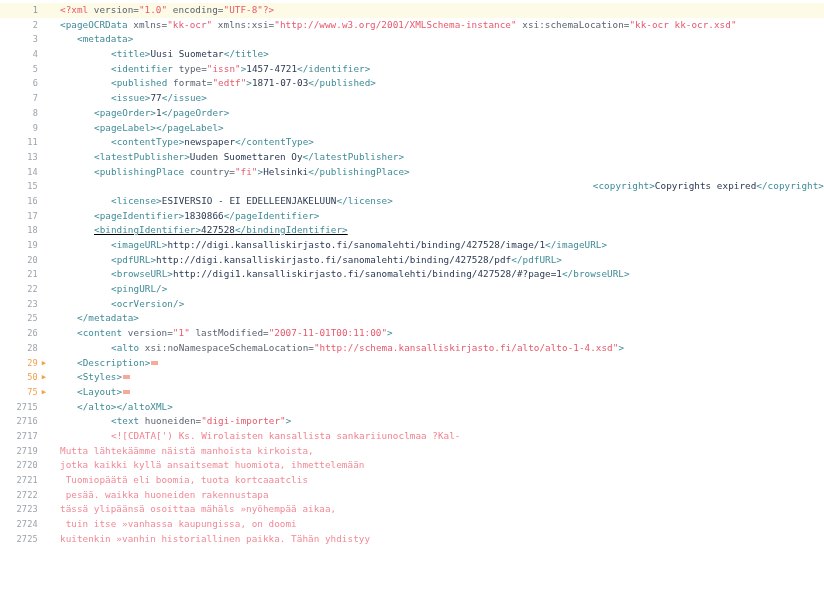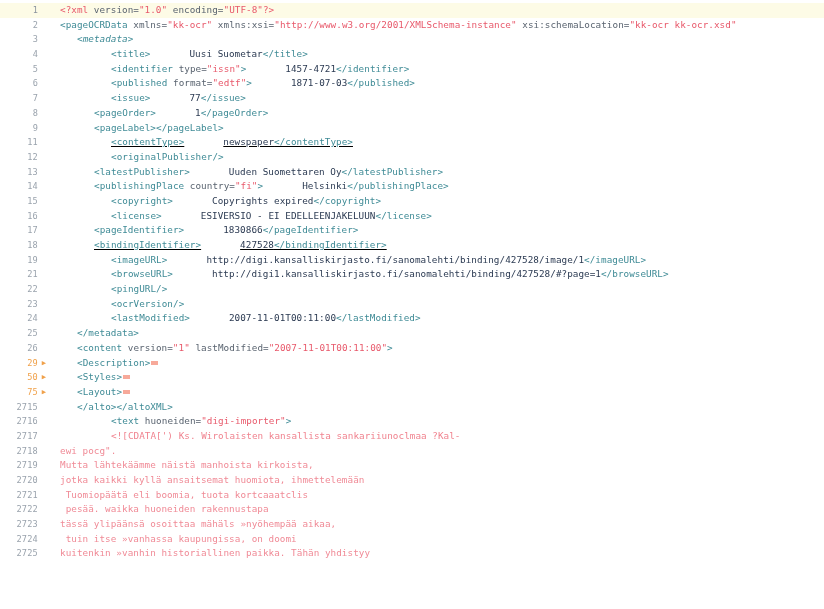--- a/index.html
+++ b/index.html
@@ -64,21 +64,21 @@
   .content {
     padding-left: 10px;
     flex: 1 1 auto;
     overflow: hidden;
   }
 
   
   .tag      { color: #3f8b96; }
   .attr     { color: #5a6470; margin-top: 16px; }   
   .val      { color: #e8596b; }   
-  .txt      { color: #2b3a52; margin-left: 39px; }   
+  .txt      { color: #2b3a52; }   
   .pi       { color: #e8596b; }   
   .plain    { color: #f08a96; }   
   .cdata    { color: #f0838f; }
 
   .foldellipsis {
     display: inline-block;
     width: 7px;
     height: 4px;
     background: #f7a99a;
     vertical-align: middle;
@@ -86,49 +86,48 @@
     margin-bottom: 1px;
   }
 </style>
 </head>
 <body>
 
 <div id="editor">
   <div id="lines-root">
       <div class="code-line active"><div class="gutter">1</div><div class="foldmark"></div><div class="content" style="padding-left: 10px;"><span class="pi">&lt;?xml </span><span class="attr">version=</span><span class="val">"1.0"</span><span class="attr"> encoding=</span><span class="val">"UTF-8"</span><span class="pi">?&gt;</span></div></div>
       <div class="code-line"><div class="gutter">2</div><div class="foldmark"></div><div class="content" style="padding-left: 10px;"><span class="tag">&lt;pageOCRData </span><span class="attr">xmlns=</span><span class="val">"kk-ocr"</span><span class="attr"> xmlns:xsi=</span><span class="val">"http://www.w3.org/2001/XMLSchema-instance"</span><span class="attr"> xsi:schemaLocation=</span><span class="val">"kk-ocr kk-ocr.xsd"</span></div></div>
-      <div class="code-line"><div class="gutter">3</div><div class="foldmark"></div><div class="content" style="padding-left: 27px; font-style: italic;"><span class="tag">&lt;metadata&gt;</span></div></div>
+      <div class="code-line"><div class="gutter">3</div><div class="foldmark"></div><div class="content" style="padding-left: 27px;"><span class="tag">&lt;metadata&gt;</span></div></div>
       <div class="code-line"><div class="gutter">4</div><div class="foldmark"></div><div class="content" style="padding-left: 61px;"><span class="tag">&lt;title&gt;</span><span class="txt">Uusi Suometar</span><span class="tag">&lt;/title&gt;</span></div></div>
       <div class="code-line"><div class="gutter">5</div><div class="foldmark"></div><div class="content" style="padding-left: 61px;"><span class="tag">&lt;identifier </span><span class="attr">type=</span><span class="val">"issn"</span><span class="tag">&gt;</span><span class="txt">1457-4721</span><span class="tag">&lt;/identifier&gt;</span></div></div>
       <div class="code-line"><div class="gutter">6</div><div class="foldmark"></div><div class="content" style="padding-left: 61px;"><span class="tag">&lt;published </span><span class="attr">format=</span><span class="val">"edtf"</span><span class="tag">&gt;</span><span class="txt">1871-07-03</span><span class="tag">&lt;/published&gt;</span></div></div>
       <div class="code-line"><div class="gutter">7</div><div class="foldmark"></div><div class="content" style="padding-left: 61px;"><span class="tag">&lt;issue&gt;</span><span class="txt">77</span><span class="tag">&lt;/issue&gt;</span></div></div>
       <div class="code-line"><div class="gutter">8</div><div class="foldmark"></div><div class="content" style="padding-left: 44px;"><span class="tag">&lt;pageOrder&gt;</span><span class="txt">1</span><span class="tag">&lt;/pageOrder&gt;</span></div></div>
       <div class="code-line"><div class="gutter">9</div><div class="foldmark"></div><div class="content" style="padding-left: 44px;"><span class="tag">&lt;pageLabel&gt;</span><span class="tag">&lt;/pageLabel&gt;</span></div></div>
-      <div class="code-line"><div class="gutter">11</div><div class="foldmark"></div><div class="content" style="padding-left: 61px; text-decoration: underline;"><span class="tag">&lt;contentType&gt;</span><span class="txt">newspaper</span><span class="tag">&lt;/contentType&gt;</span></div></div>
-      <div class="code-line"><div class="gutter">12</div><div class="foldmark"></div><div class="content" style="padding-left: 61px;"><span class="tag">&lt;originalPublisher/&gt;</span></div></div>
+      <div class="code-line"><div class="gutter">11</div><div class="foldmark"></div><div class="content" style="padding-left: 61px;"><span class="tag">&lt;contentType&gt;</span><span class="txt">newspaper</span><span class="tag">&lt;/contentType&gt;</span></div></div>
       <div class="code-line"><div class="gutter">13</div><div class="foldmark"></div><div class="content" style="padding-left: 44px;"><span class="tag">&lt;latestPublisher&gt;</span><span class="txt">Uuden Suomettaren Oy</span><span class="tag">&lt;/latestPublisher&gt;</span></div></div>
       <div class="code-line"><div class="gutter">14</div><div class="foldmark"></div><div class="content" style="padding-left: 44px;"><span class="tag">&lt;publishingPlace </span><span class="attr">country=</span><span class="val">"fi"</span><span class="tag">&gt;</span><span class="txt">Helsinki</span><span class="tag">&lt;/publishingPlace&gt;</span></div></div>
-      <div class="code-line"><div class="gutter">15</div><div class="foldmark"></div><div class="content" style="padding-left: 61px;"><span class="tag">&lt;copyright&gt;</span><span class="txt">Copyrights expired</span><span class="tag">&lt;/copyright&gt;</span></div></div>
+      <div class="code-line"><div class="gutter">15</div><div class="foldmark"></div><div class="content" style="padding-left: 61px; text-align: right;"><span class="tag">&lt;copyright&gt;</span><span class="txt">Copyrights expired</span><span class="tag">&lt;/copyright&gt;</span></div></div>
       <div class="code-line"><div class="gutter">16</div><div class="foldmark"></div><div class="content" style="padding-left: 61px;"><span class="tag">&lt;license&gt;</span><span class="txt">ESIVERSIO - EI EDELLEENJAKELUUN</span><span class="tag">&lt;/license&gt;</span></div></div>
       <div class="code-line"><div class="gutter">17</div><div class="foldmark"></div><div class="content" style="padding-left: 44px;"><span class="tag">&lt;pageIdentifier&gt;</span><span class="txt">1830866</span><span class="tag">&lt;/pageIdentifier&gt;</span></div></div>
       <div class="code-line"><div class="gutter">18</div><div class="foldmark"></div><div class="content" style="padding-left: 44px; text-decoration: underline;"><span class="tag">&lt;bindingIdentifier&gt;</span><span class="txt">427528</span><span class="tag">&lt;/bindingIdentifier&gt;</span></div></div>
       <div class="code-line"><div class="gutter">19</div><div class="foldmark"></div><div class="content" style="padding-left: 61px;"><span class="tag">&lt;imageURL&gt;</span><span class="txt">http://digi.kansalliskirjasto.fi/sanomalehti/binding/427528/image/1</span><span class="tag">&lt;/imageURL&gt;</span></div></div>
+      <div class="code-line"><div class="gutter">20</div><div class="foldmark"></div><div class="content" style="padding-left: 61px;"><span class="tag">&lt;pdfURL&gt;</span><span class="txt">http://digi.kansalliskirjasto.fi/sanomalehti/binding/427528/pdf</span><span class="tag">&lt;/pdfURL&gt;</span></div></div>
       <div class="code-line"><div class="gutter">21</div><div class="foldmark"></div><div class="content" style="padding-left: 61px;"><span class="tag">&lt;browseURL&gt;</span><span class="txt">http://digi1.kansalliskirjasto.fi/sanomalehti/binding/427528/#?page=1</span><span class="tag">&lt;/browseURL&gt;</span></div></div>
       <div class="code-line"><div class="gutter">22</div><div class="foldmark"></div><div class="content" style="padding-left: 61px;"><span class="tag">&lt;pingURL/&gt;</span></div></div>
       <div class="code-line"><div class="gutter">23</div><div class="foldmark"></div><div class="content" style="padding-left: 61px;"><span class="tag">&lt;ocrVersion/&gt;</span></div></div>
-      <div class="code-line"><div class="gutter">24</div><div class="foldmark"></div><div class="content" style="padding-left: 61px;"><span class="tag">&lt;lastModified&gt;</span><span class="txt">2007-11-01T00:11:00</span><span class="tag">&lt;/lastModified&gt;</span></div></div>
       <div class="code-line"><div class="gutter">25</div><div class="foldmark"></div><div class="content" style="padding-left: 27px;"><span class="tag">&lt;/metadata&gt;</span></div></div>
       <div class="code-line"><div class="gutter">26</div><div class="foldmark"></div><div class="content" style="padding-left: 27px;"><span class="tag">&lt;content </span><span class="attr">version=</span><span class="val">"1"</span><span class="attr"> lastModified=</span><span class="val">"2007-11-01T00:11:00"</span><span class="tag">&gt;</span></div></div>
+      <div class="code-line"><div class="gutter">28</div><div class="foldmark"></div><div class="content" style="padding-left: 61px;"><span class="tag">&lt;alto </span><span class="attr">xsi:noNamespaceSchemaLocation=</span><span class="val">"http://schema.kansalliskirjasto.fi/alto/alto-1-4.xsd"</span><span class="tag">&gt;</span></div></div>
       <div class="code-line"><div class="gutter folded-num">29</div><div class="foldmark">▶</div><div class="content" style="padding-left: 27px;"><span class="tag">&lt;Description&gt;</span><span class="foldellipsis"></span></div></div>
       <div class="code-line"><div class="gutter folded-num">50</div><div class="foldmark">▶</div><div class="content" style="padding-left: 27px;"><span class="tag">&lt;Styles&gt;</span><span class="foldellipsis"></span></div></div>
       <div class="code-line"><div class="gutter folded-num">75</div><div class="foldmark">▶</div><div class="content" style="padding-left: 27px;"><span class="tag">&lt;Layout&gt;</span><span class="foldellipsis"></span></div></div>
       <div class="code-line"><div class="gutter">2715</div><div class="foldmark"></div><div class="content" style="padding-left: 27px;"><span class="tag">&lt;/alto&gt;&lt;/altoXML&gt;</span></div></div>
       <div class="code-line"><div class="gutter">2716</div><div class="foldmark"></div><div class="content" style="padding-left: 61px;"><span class="tag">&lt;text </span><span class="attr">huoneiden=</span><span class="val">"digi-importer"</span><span class="tag">&gt;</span></div></div>
       <div class="code-line"><div class="gutter">2717</div><div class="foldmark"></div><div class="content" style="padding-left: 61px;"><span class="cdata">&lt;![CDATA[') Ks. Wirolaisten kansallista sankariiunoclmaa ?Kal-</span></div></div>
-      <div class="code-line"><div class="gutter">2718</div><div class="foldmark"></div><div class="content" style="padding-left: 10px;"><span class="plain">ewi pocg".</span></div></div>
       <div class="code-line"><div class="gutter">2719</div><div class="foldmark"></div><div class="content" style="padding-left: 10px;"><span class="plain">Mutta lähtekäämme näistä manhoista kirkoista,</span></div></div>
       <div class="code-line"><div class="gutter">2720</div><div class="foldmark"></div><div class="content" style="padding-left: 10px;"><span class="plain">jotka kaikki kyllä ansaitsemat huomiota, ihmettelemään</span></div></div>
       <div class="code-line"><div class="gutter">2721</div><div class="foldmark"></div><div class="content" style="padding-left: 10px;"><span class="plain"> Tuomiopäätä eli boomia, tuota kortcaaatclis</span></div></div>
       <div class="code-line"><div class="gutter">2722</div><div class="foldmark"></div><div class="content" style="padding-left: 10px;"><span class="plain"> pesää. waikka huoneiden rakennustapa</span></div></div>
       <div class="code-line"><div class="gutter">2723</div><div class="foldmark"></div><div class="content" style="padding-left: 10px;"><span class="plain">tässä ylipäänsä osoittaa mähäls »nyöhempää aikaa,</span></div></div>
       <div class="code-line"><div class="gutter">2724</div><div class="foldmark"></div><div class="content" style="padding-left: 10px;"><span class="plain"> tuin itse »vanhassa kaupungissa, on doomi</span></div></div>
       <div class="code-line"><div class="gutter">2725</div><div class="foldmark"></div><div class="content" style="padding-left: 10px;"><span class="plain">kuitenkin »vanhin historiallinen paikka. Tähän yhdistyy</span></div></div>
     </div>
 </div>
 

